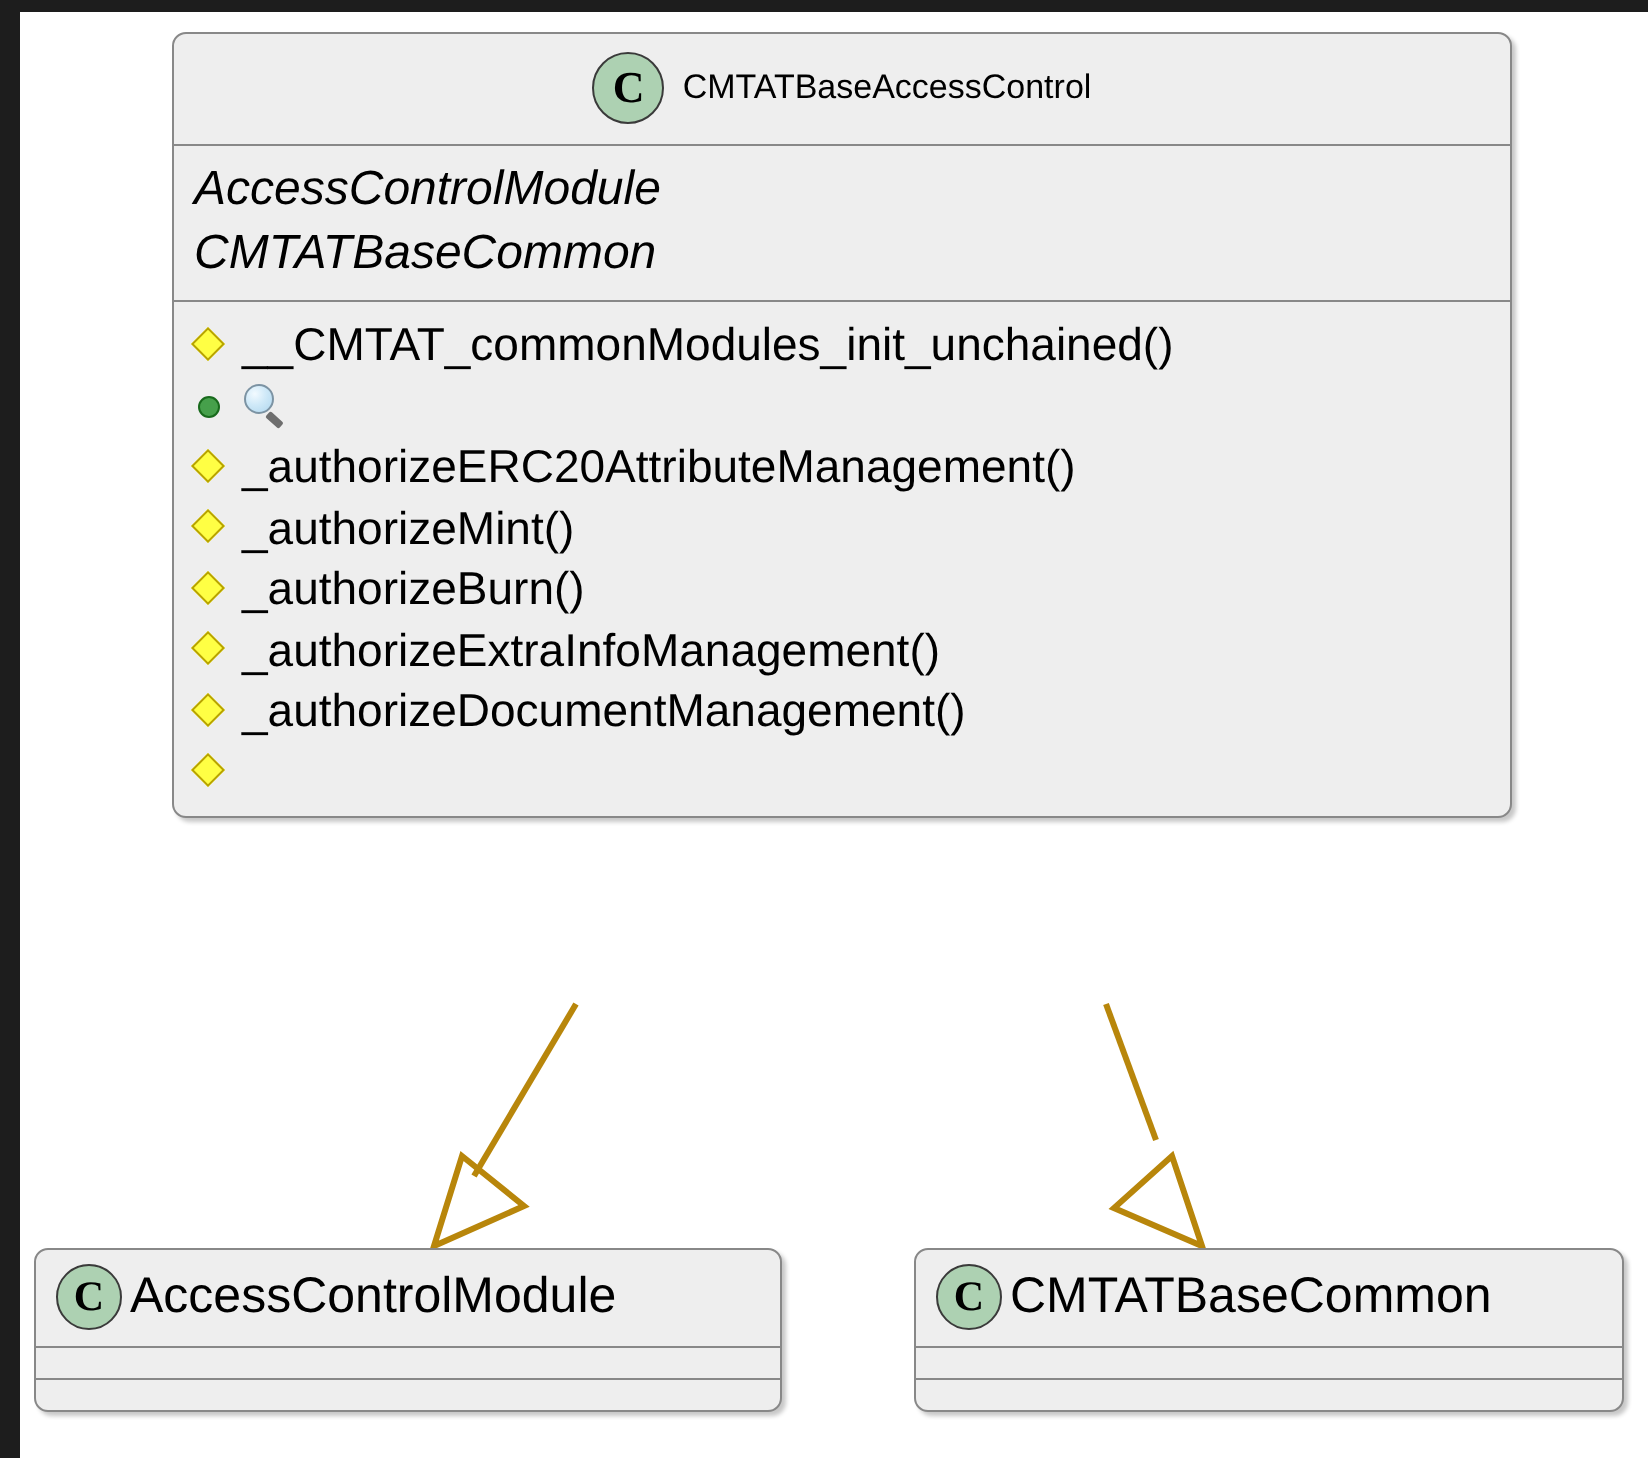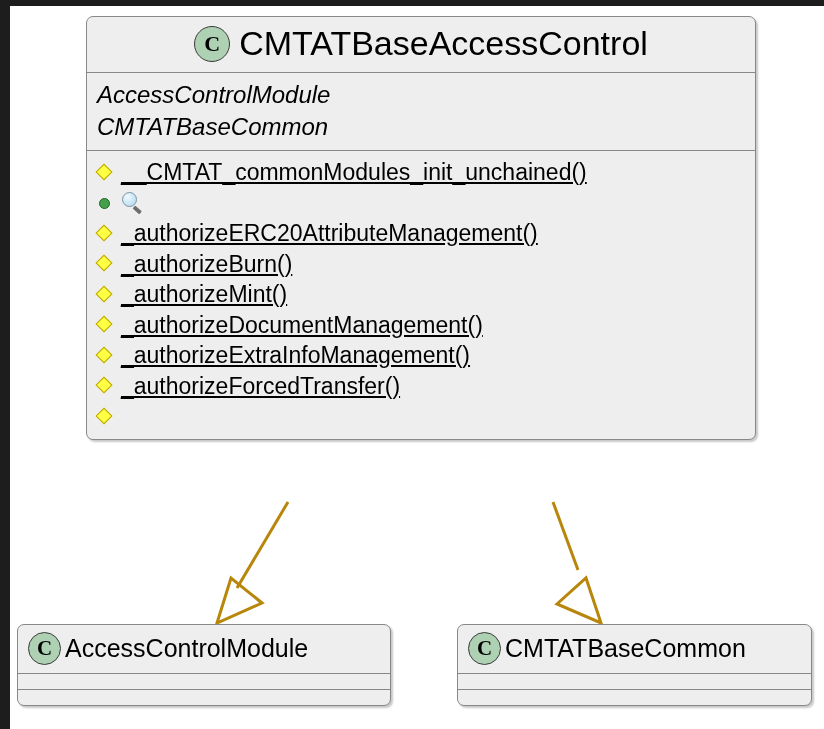--- a/index.html
+++ b/index.html
@@ -53,21 +53,21 @@
     justify-content: center;
     gap: 9px;
     padding: 9px 12px 10px 12px;
   }
   .title-row.left {
     justify-content: flex-start;
     padding: 7px 10px 8px 10px;
     gap: 4px;
   }
   .class-title {
-    font-size: 34px;
+    font-size: 17px;
     color: #000000;
     white-space: nowrap;
     line-height: 1.05;
   }
   .class-title.small {
     font-size: 25px;
   }
 
   
   .c-icon {
@@ -105,21 +105,20 @@
   
   .members {
     padding: 6px 10px 7px 8px;
   }
   .member-row {
     display: flex;
     align-items: center;
     gap: 6px;
     height: 30.5px;
     white-space: nowrap;
-    text-decoration: underline;
   }
   .member-name {
     font-size: 23px;
     color: #000000;
     line-height: 1;
   }
 
   
   .vis {
     flex: 0 0 auto;
@@ -234,43 +233,39 @@
       </span>
     </div>
 
     <div class="member-row">
       <span class="vis vis-protected"></span>
       <span class="member-name">_authorizeERC20AttributeManagement()</span>
     </div>
 
     <div class="member-row">
       <span class="vis vis-protected"></span>
+      <span class="member-name">_authorizeMint()</span>
+    </div>
+
+    <div class="member-row">
+      <span class="vis vis-protected"></span>
       <span class="member-name">_authorizeBurn()</span>
     </div>
 
     <div class="member-row">
       <span class="vis vis-protected"></span>
-      <span class="member-name">_authorizeMint()</span>
+      <span class="member-name">_authorizeExtraInfoManagement()</span>
     </div>
 
     <div class="member-row">
       <span class="vis vis-protected"></span>
       <span class="member-name">_authorizeDocumentManagement()</span>
     </div>
 
-    <div class="member-row">
-      <span class="vis vis-protected"></span>
-      <span class="member-name">_authorizeExtraInfoManagement()</span>
-    </div>
-
-
-    <div class="member-row">
-      <span class="vis vis-protected"></span>
-      <span class="member-name">_authorizeForcedTransfer()</span>
-    </div>
+
 
     <div class="member-row">
       <span class="vis vis-protected"></span>
     </div>
 
   </div>
 </div>
 
 <div class="class-box" style="left:17px; top:624px; width:374px;">
   <div class="compartment title-row left">

